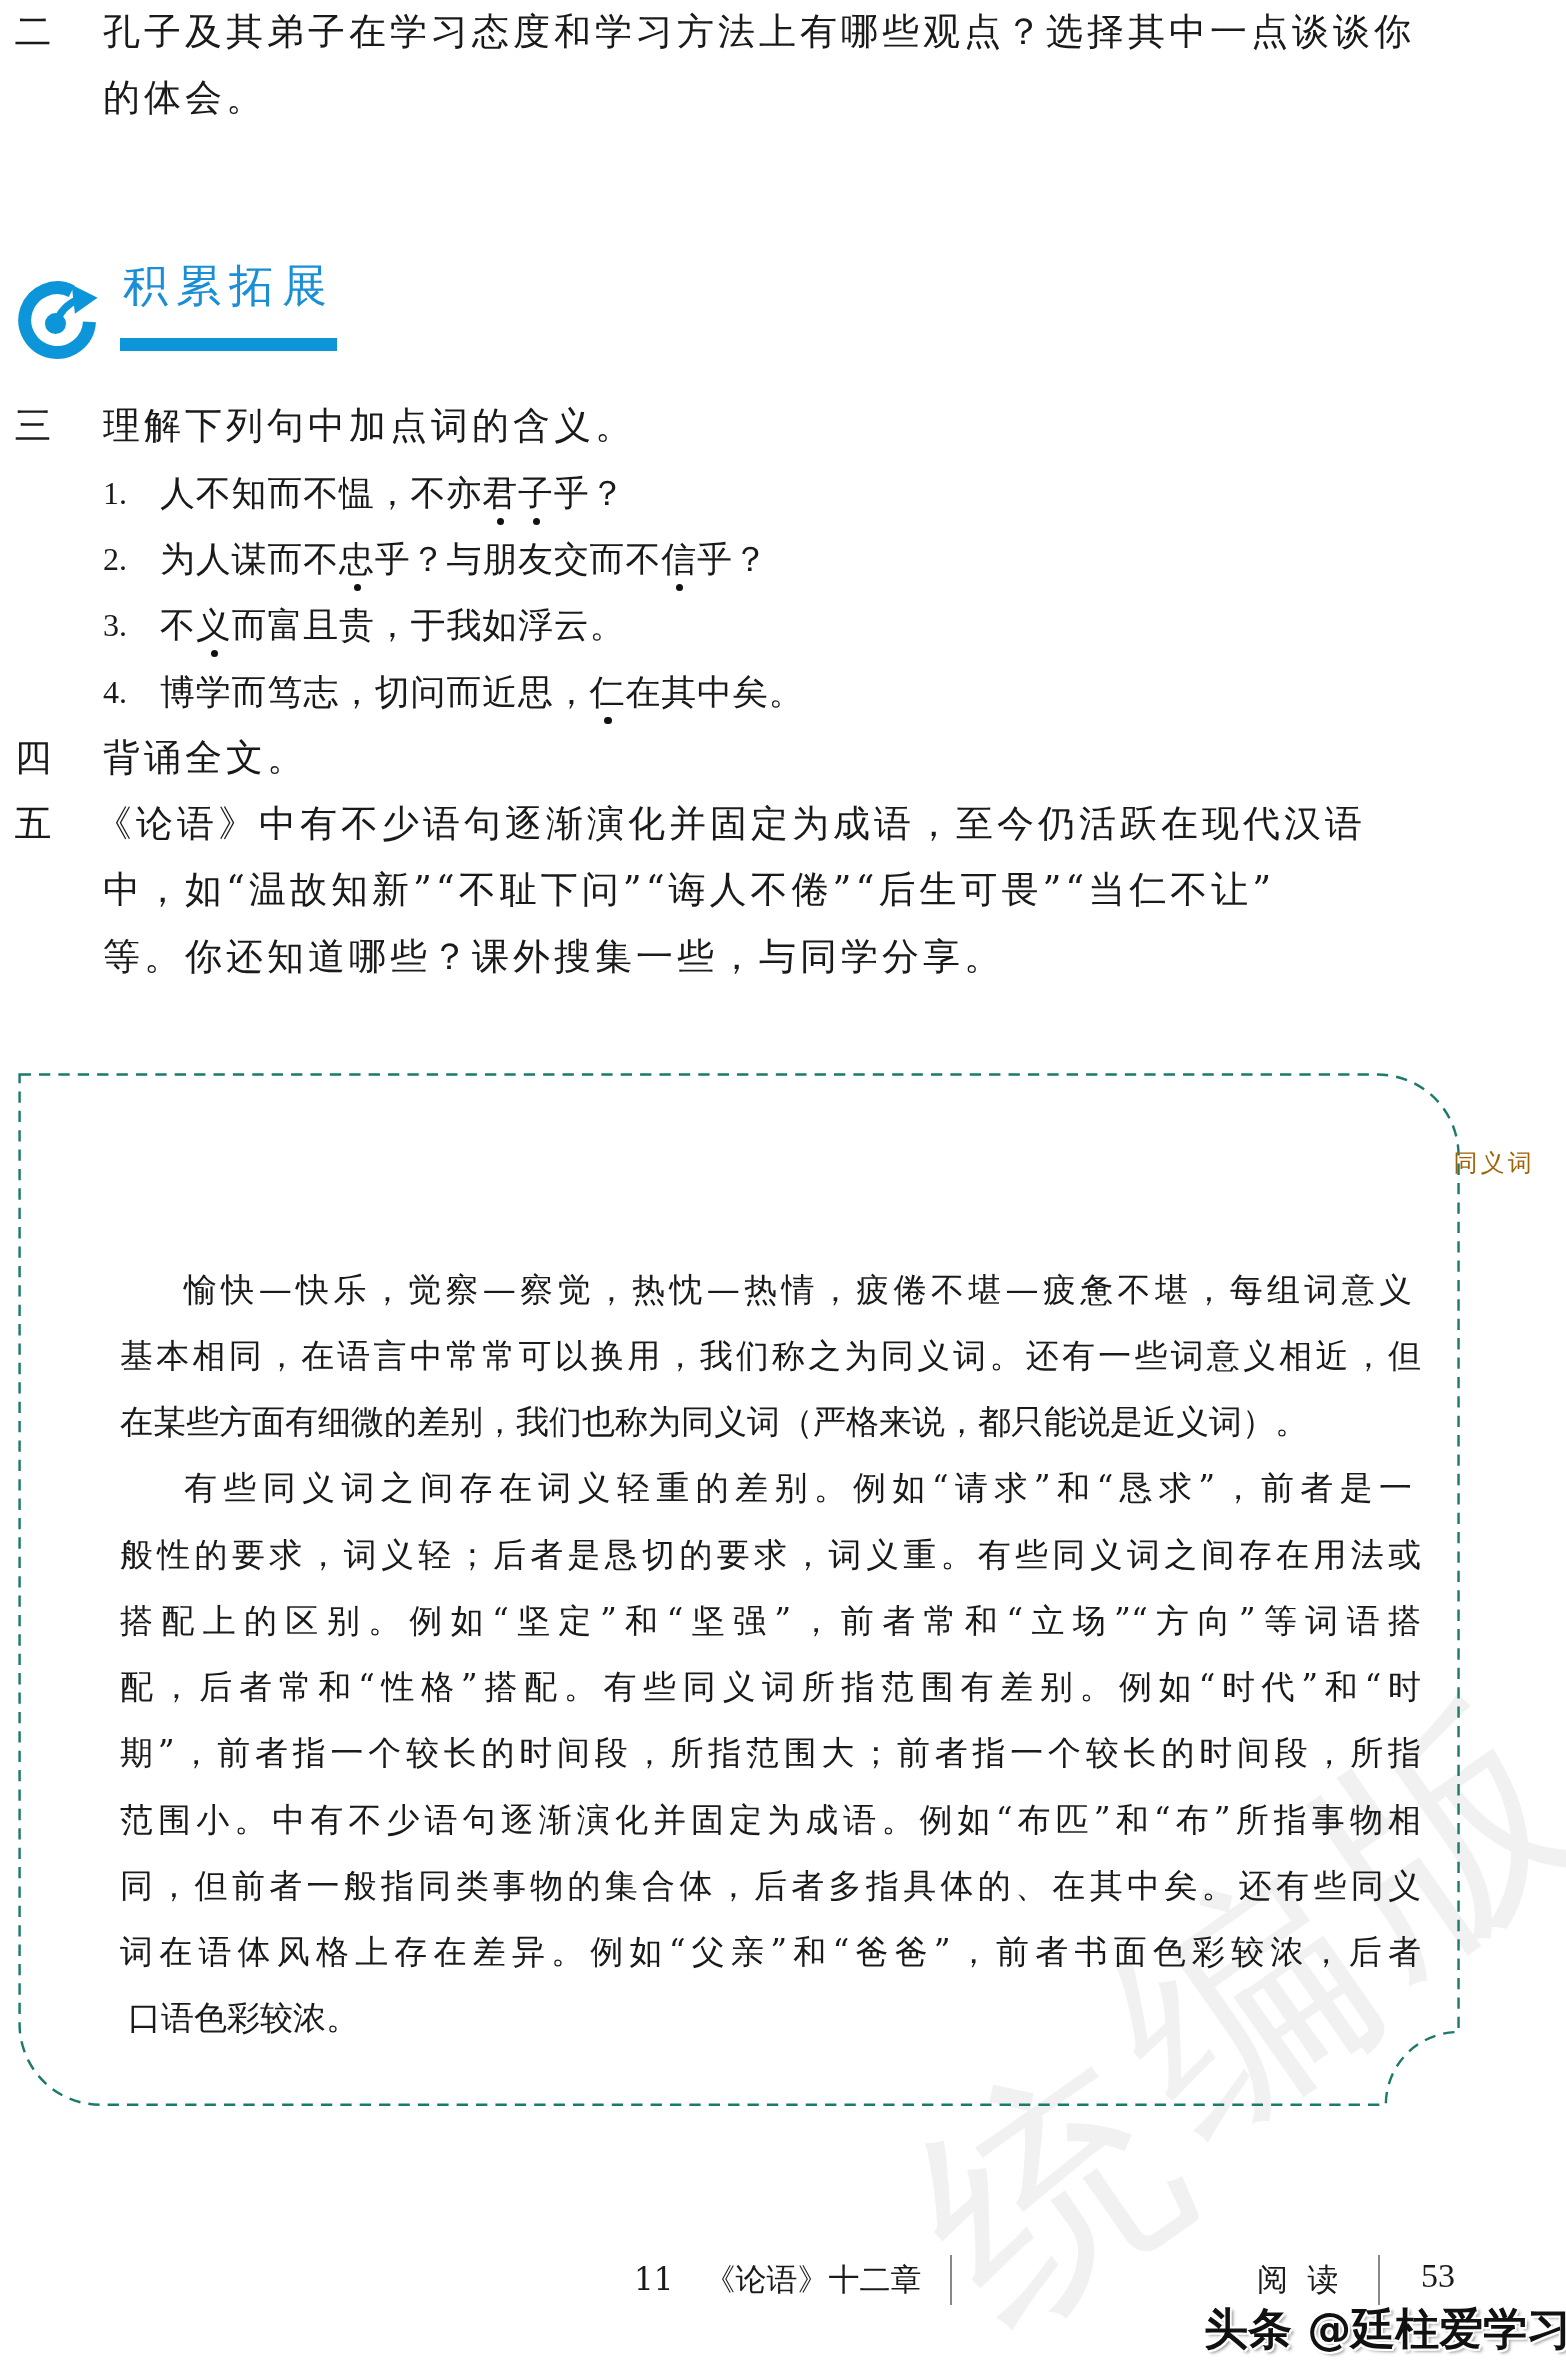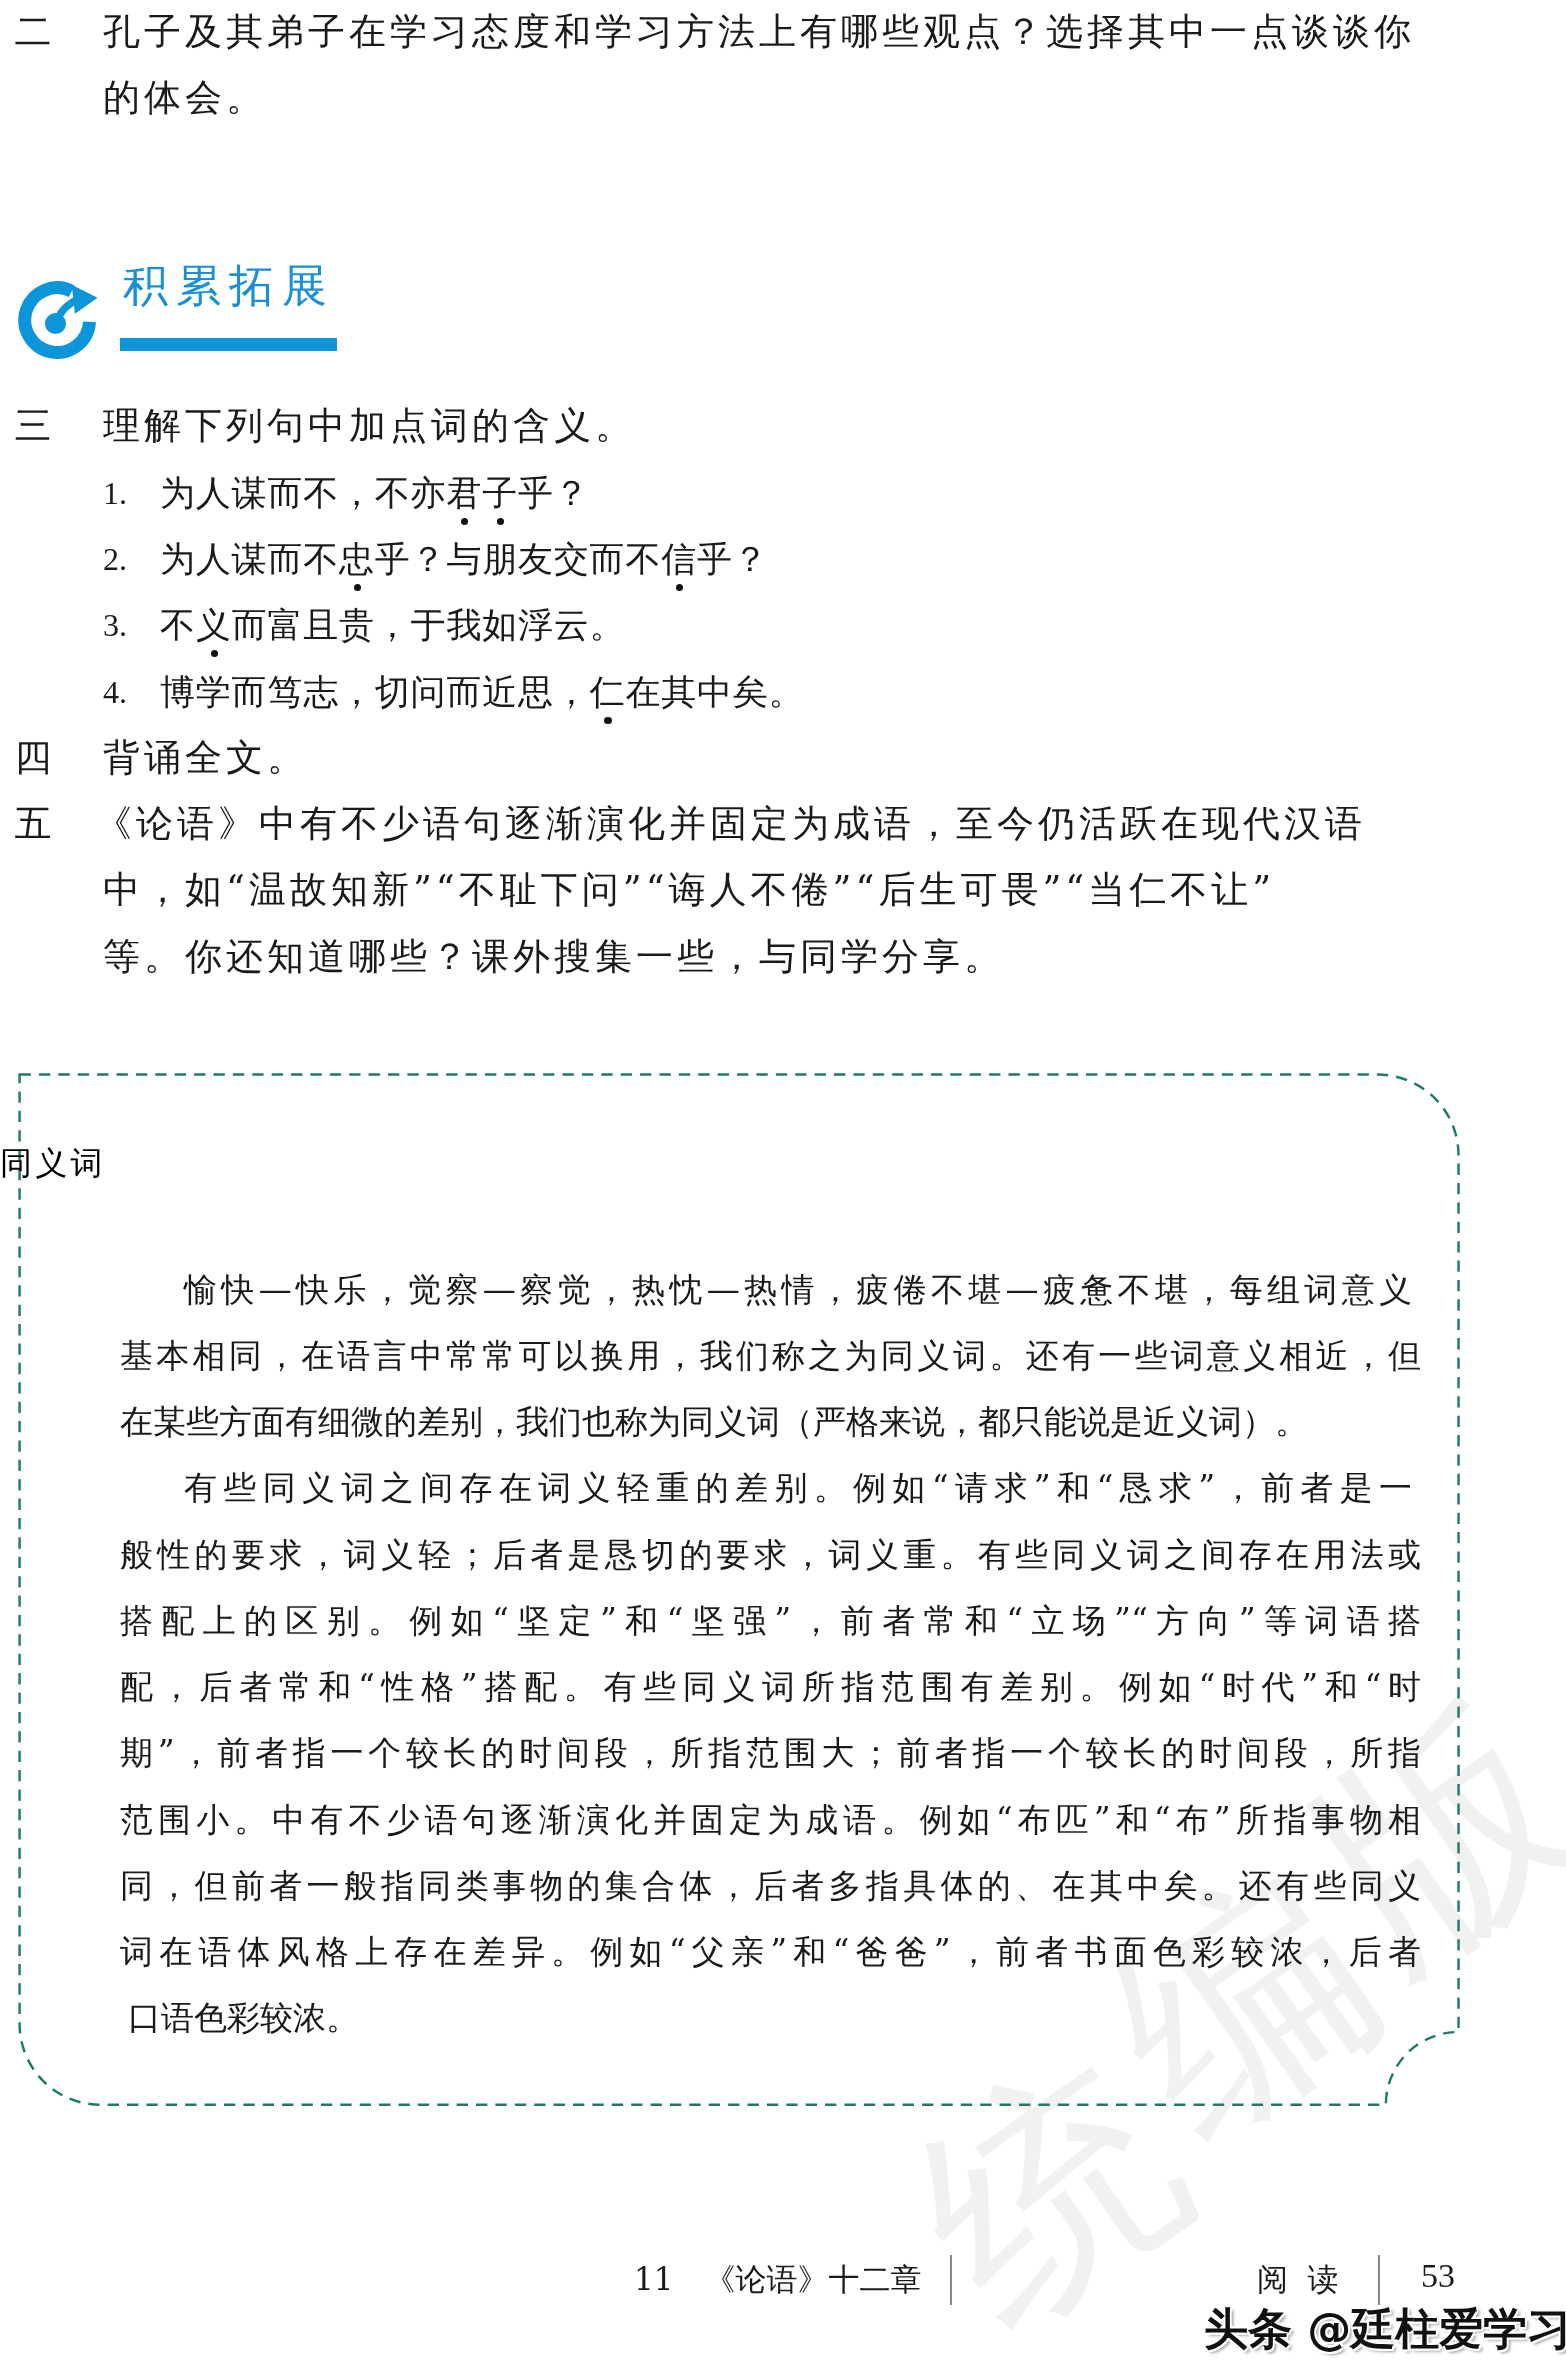--- a/index.html
+++ b/index.html
@@ -15,21 +15,21 @@
   .dot { position: relative; display: inline-block; }
   .dot::after {
     content: ""; position: absolute; left: 50%; bottom: -8px; width: 7.3px; height: 7.3px;
     margin-left: -3.2px; border-radius: 50%; background: #111;
   }
   
   .heading-text { position: absolute; left: 123px; top: 257px; font-size: 45px; line-height: 57px; color: #1a8fd6; letter-spacing: 8px; white-space: nowrap; }
   .heading-bar { position: absolute; left: 120px; top: 338px; width: 217px; height: 13px; background: #0d95da; }
   
   .box-svg { position: absolute; left: 0; top: 0; }
-  .box-title { position: absolute; left: 0; width: 1535px; top: 1139px; text-align: left; font-size: 32px; line-height: 48px; color: #000000; letter-spacing: 3.2px; }
+  .box-title { position: absolute; left: 0; width: 1535px; top: 1139px; text-align: right; font-size: 24px; line-height: 48px; color: #a16207; letter-spacing: 3.2px; }
   .para-line { position: absolute; left: 120px; width: 1301px; font-size: 33px; line-height: 48px; white-space: nowrap; text-align: justify; text-align-last: justify; }
   .para-line.first { left: 184px; width: 1228px; }
   .para-line.last { text-align-last: left; }
   
   .wm { position: absolute; color: rgba(0,0,0,0.055); font-size: 242px; line-height: 242px; transform: rotate(-35deg); transform-origin: center; font-family: "DejaVu Serif", serif; }
   
   .footer { position: absolute; font-size: 31px; line-height: 40px; white-space: nowrap; }
   .footer-divider { position: absolute; width: 1.6px; background: #888; }
   .toutiao { position: absolute; left: 1204px; top: 2303px; font-family: "DejaVu Sans", sans-serif; font-size: 44px; line-height: 52px; color: #111; font-weight: bold; white-space: nowrap;
     text-shadow: 1.6px 1.6px 0 #fff, -1.6px -1.6px 0 #fff, 1.6px -1.6px 0 #fff, -1.6px 1.6px 0 #fff, 3.2px 3.2px 3.2px rgba(0,0,0,0.4); }
@@ -57,21 +57,21 @@
   <div class="heading-text">积累拓展</div>
   <div class="heading-bar"></div>
 </div>
 
 <div>
   <div class="q-num" style="left:14.5px; top:402px;">三</div>
   <div class="q-line" style="left:103px; top:402px;">理解下列句中加点词的含义。</div>
 
   <div>
     <div class="sub-num" style="left:103px; top:469px;">1.</div>
-    <div class="sub-line" style="left:160px; top:469px;"><span>为人谋而不，不亦</span><span class="dot">君</span><span class="dot">子</span><span>乎？</span></div>
+    <div class="sub-line" style="left:160px; top:469px;"><span>人不知而不愠，不亦</span><span class="dot">君</span><span class="dot">子</span><span>乎？</span></div>
   </div>
 
   <div>
     <div class="sub-num" style="left:103px; top:535px;">2.</div>
     <div class="sub-line" style="left:160px; top:535px;"><span>为人谋而不</span><span class="dot">忠</span><span>乎？与朋友交而不</span><span class="dot">信</span><span>乎？</span></div>
   </div>
 
   <div>
     <div class="sub-num" style="left:103px; top:601px;">3.</div>
     <div class="sub-line" style="left:160px; top:601px;text-align:right;"><span>不</span><span class="dot">义</span><span>而富且贵，于我如浮云。</span></div>

